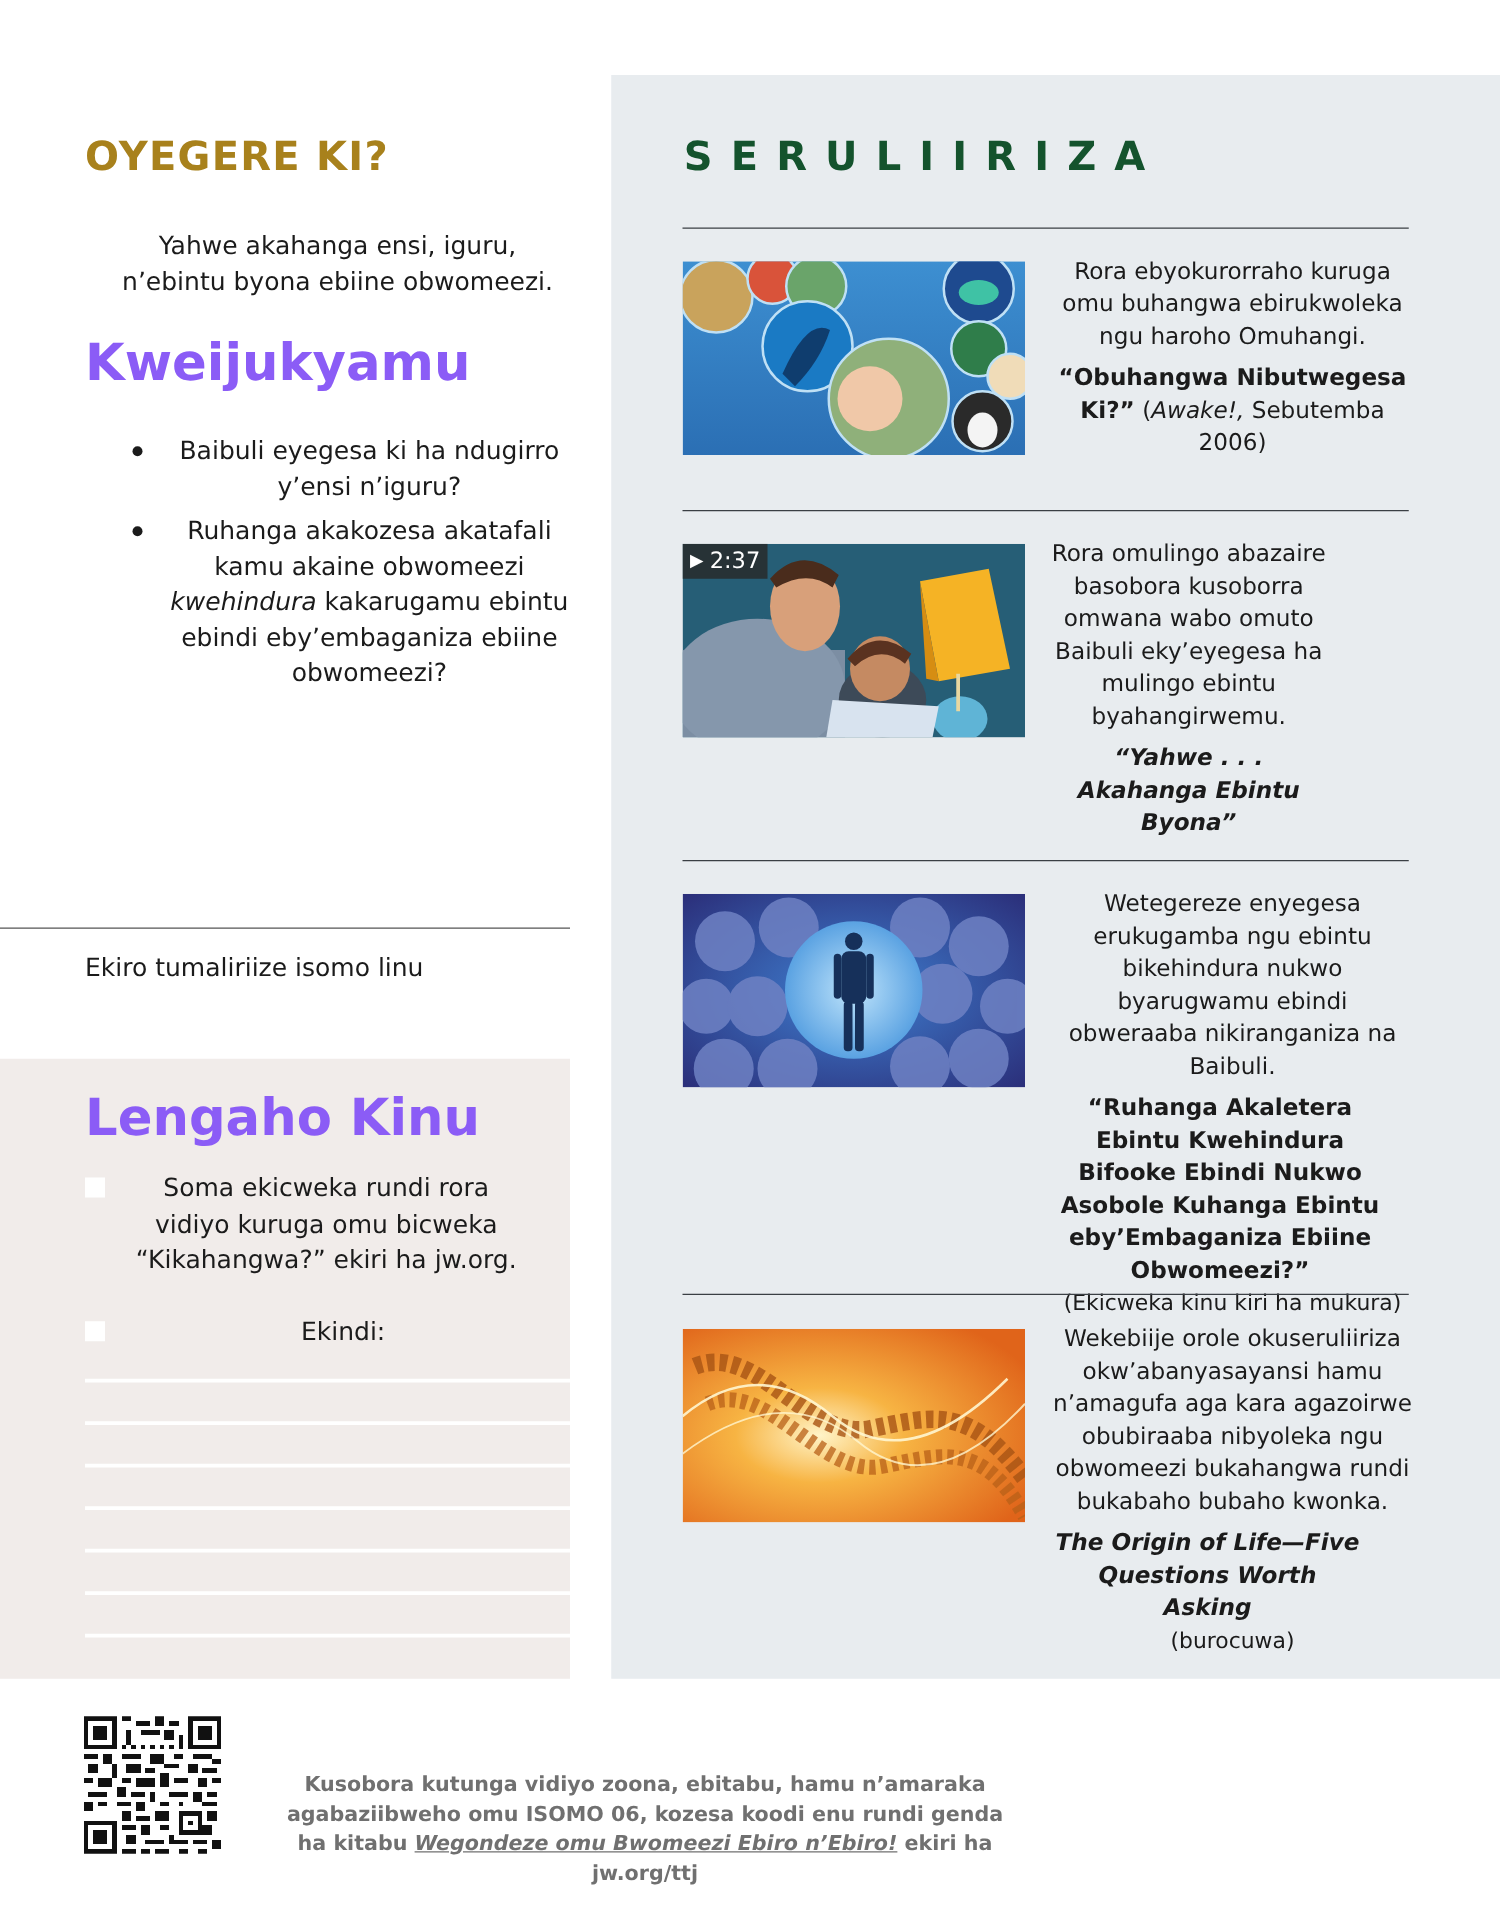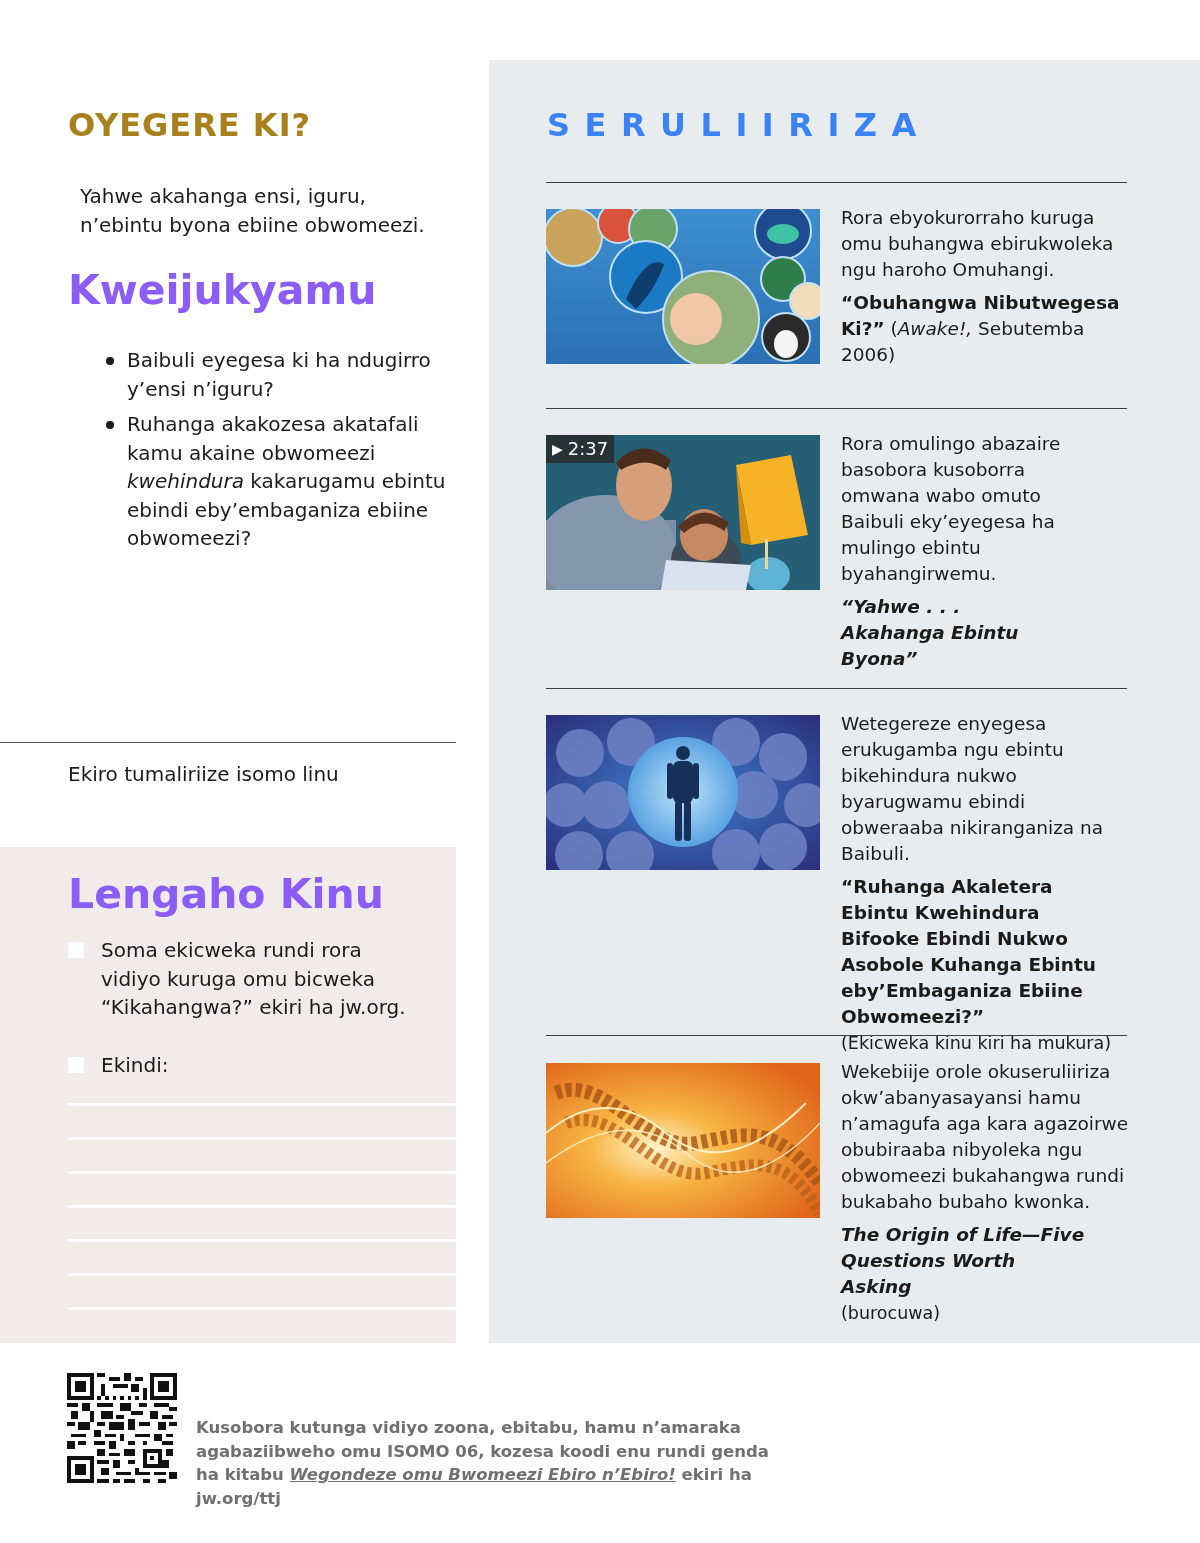--- a/index.html
+++ b/index.html
@@ -1,21 +1,21 @@
 <!DOCTYPE html>
 <html><head>
 <meta charset="utf-8">
 <style>
   html, body { margin: 0; padding: 0; }
   body {
     width: 1200px; height: 1543px; position: relative; background: #ffffff;
     font-family: "DejaVu Sans", "Liberation Sans", sans-serif; color: #1b1b1b;
     overflow: hidden;
   }
-  .abs { position: absolute; }
+  .abs { position: absolute; text-align: center; }
 
   
   .title-gold {
     left: 68px; top: 106px; font-size: 32px; font-weight: bold; color: #a8811c;
     letter-spacing: 1px; margin: 0;
   }
   .intro {
     left: 68px; top: 170px; width: 380px; font-size: 20px; line-height: 29px; margin: 12px;
   }
   .h2-slate { color: #8b5cf6; font-weight: bold; font-size: 41px; margin: 0; }
@@ -39,21 +39,21 @@
   .check-item { left: 68px; width: 380px; font-size: 20px; line-height: 28.5px; }
   .check-item .box {
     position: absolute; left: 0; top: 6px; width: 16px; height: 16px; background: #ffffff;
   }
   .check-item .label { display: block; margin-left: 33px; }
   .write-line { left: 68px; width: 388px; height: 3px; background: #ffffff; }
 
   
   .right-panel { left: 489px; top: 60px; width: 711px; height: 1283px; background: #e8ecef; }
   .seru {
-    left: 547px; top: 106px; font-size: 32px; font-weight: bold; color: #3b82f6;
+    left: 547px; top: 106px; font-size: 32px; font-weight: bold; color: #14532d;
     letter-spacing: 14.5px; margin: 0;
   }
   .r-divider { left: 546px; width: 581px; height: 1px; background: #3a3f44; }
   .thumb { left: 546px; width: 274px; height: 155px; overflow: hidden; }
   .r-text { left: 841px; width: 290px; font-size: 18.5px; line-height: 26px; }
   .r-text p { margin: 0; }
   .r-text .desc { margin-bottom: 7px; }
   .r-text .src { font-weight: bold; }
   .r-text .note { font-weight: normal; }
 

